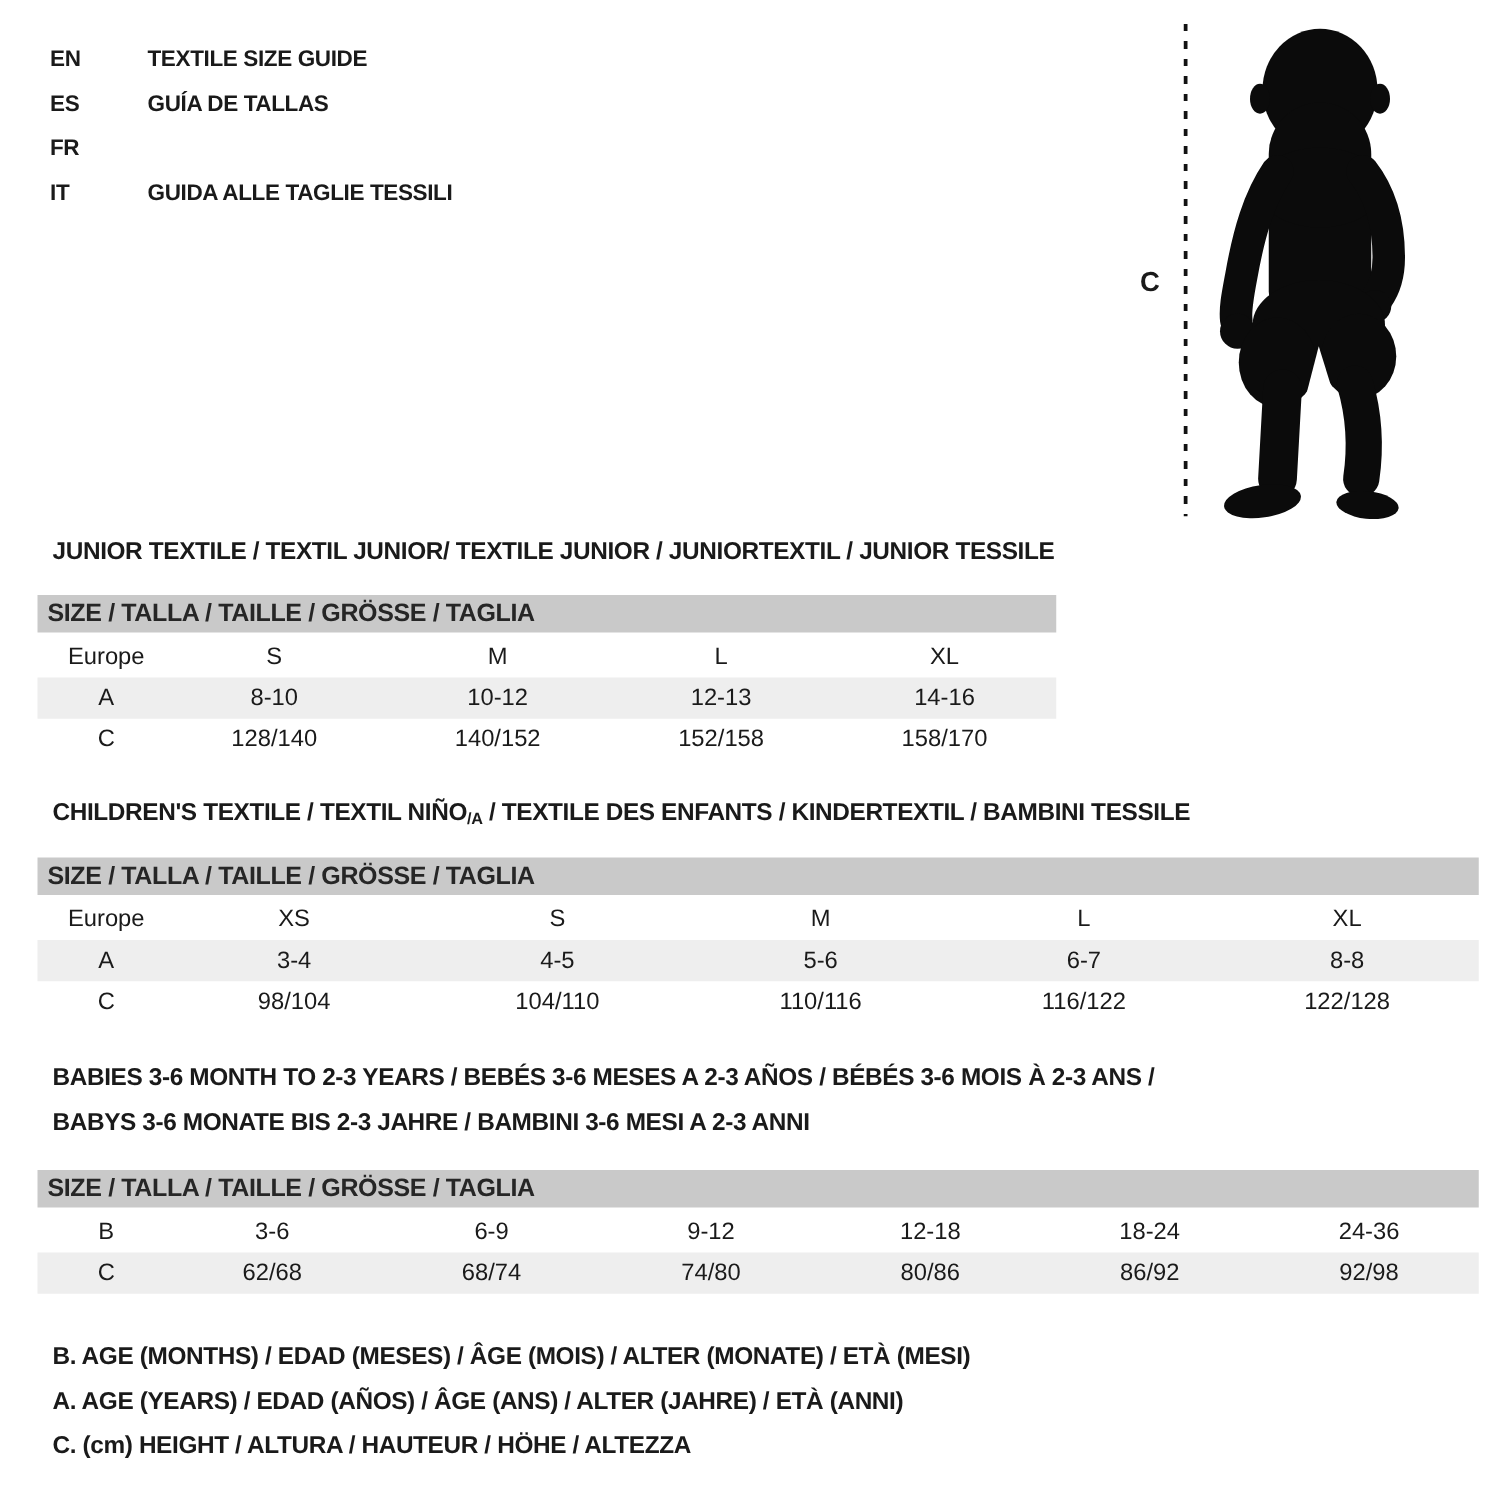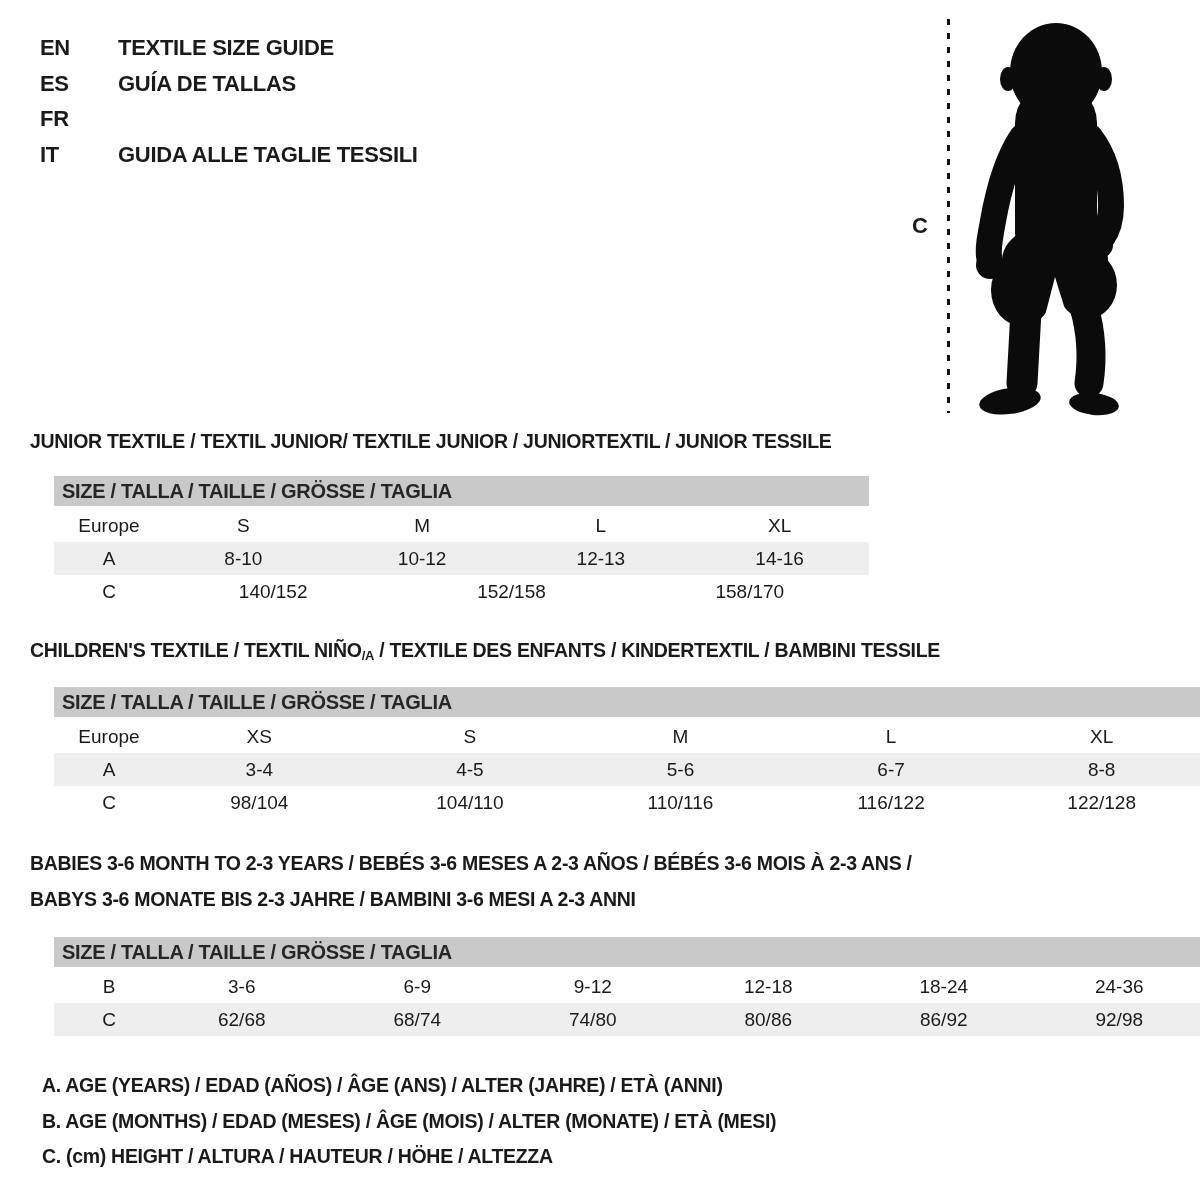--- a/index.html
+++ b/index.html
@@ -8,41 +8,41 @@
     background: #ffffff;
     font-family: "Liberation Sans", sans-serif;
     color: #1a1a1a;
     position: relative;
     overflow: hidden;
   }
   .page { position: absolute; inset: 0; }
 
   
   .lang-list { padding: 30px 0 0 40px; }
-  .lang-row { display: flex; line-height: 35.5px; font-weight: bold; font-size: 22px; letter-spacing: -0.3px; }
+  .lang-row { display: flex; line-height: 35.5px; font-weight: bold; font-size: 18px; letter-spacing: -0.3px; }
   .lang-code { width: 78px; flex: 0 0 78px; }
 
   
   .figure { position: absolute; top: 15px; left: 898px; width: 262px; height: 406px; }
   .figure-label { position: absolute; left: 14px; top: 198px; font-weight: bold; font-size: 22px; }
   .dashed-line {
     position: absolute; left: 49px; top: 4px; width: 3px; height: 394px;
     background: repeating-linear-gradient(to bottom, #121212 0 6px, transparent 6px 14px);
   }
   .toddler-svg { position: absolute; left: 64px; top: 0; }
 
   
-  .sections { position: absolute; left: 18px; top: 430px; width: 1153px; }
+  .sections { position: absolute; left: 30px; top: 430px; width: 1153px; }
   .section-title {
     font-weight: bold; font-size: 19.5px; letter-spacing: -0.3px;
     padding-left: 12px; line-height: 23px;
   }
   .title-sub { font-size: 13px; position: relative; top: 3px; }
 
-  .tbl { margin-top: 23px; margin-left: 36px; }
+  .tbl { margin-top: 23px; }
   .tbl-narrow { width: 815px; }
   .tbl-wide  { width: 1153px; }
   .tbl-header {
     height: 30px; line-height: 30px;
     background: #c9c9c9; color: #262626;
     font-weight: bold; font-size: 20px; letter-spacing: -0.3px;
     padding-left: 8px;
     margin-bottom: 3px;
   }
   .trow { display: flex; height: 33px; line-height: 33px; font-size: 19px; }
@@ -131,20 +131,21 @@
         </div>
         <div class="trow shaded">
           <span class="cell lbl">A</span>
           <span class="cell">8-10</span>
           <span class="cell">10-12</span>
           <span class="cell">12-13</span>
           <span class="cell">14-16</span>
         </div>
         <div class="trow">
           <span class="cell lbl">C</span>
+          <span class="cell">128/140</span>
           <span class="cell">140/152</span>
           <span class="cell">152/158</span>
           <span class="cell">158/170</span>
         </div>
       </div>
     </div>
 
     <div class="section mt-children">
       <div class="section-title"><span>CHILDREN'S TEXTILE / TEXTIL NIÑO</span><span class="title-sub">/A</span><span> / TEXTILE DES ENFANTS / KINDERTEXTIL / BAMBINI TESSILE</span></div>
       <div class="tbl tbl-wide">
@@ -199,18 +200,18 @@
           <span class="cell">74/80</span>
           <span class="cell">80/86</span>
           <span class="cell">86/92</span>
           <span class="cell">92/98</span>
         </div>
       </div>
     </div>
   </div>
 
   <div class="legend">
+    <div class="legend-line">B. AGE (MONTHS) / EDAD (MESES) / ÂGE (MOIS) / ALTER (MONATE) / ETÀ (MESI)</div>
     <div class="legend-line">A. AGE (YEARS) / EDAD (AÑOS) / ÂGE (ANS) / ALTER (JAHRE) / ETÀ (ANNI)</div>
-    <div class="legend-line">B. AGE (MONTHS) / EDAD (MESES) / ÂGE (MOIS) / ALTER (MONATE) / ETÀ (MESI)</div>
     <div class="legend-line">C. (cm) HEIGHT / ALTURA / HAUTEUR / HÖHE / ALTEZZA</div>
   </div>
 
 </div>
 
 </body></html>

